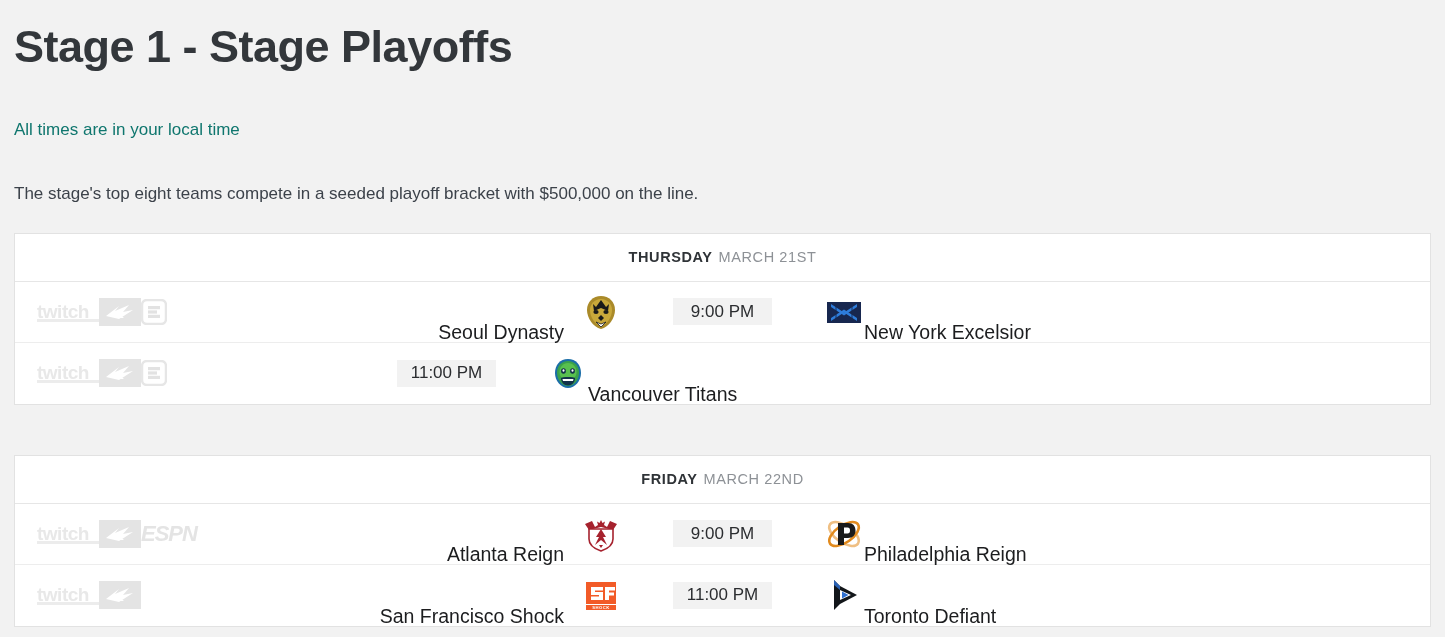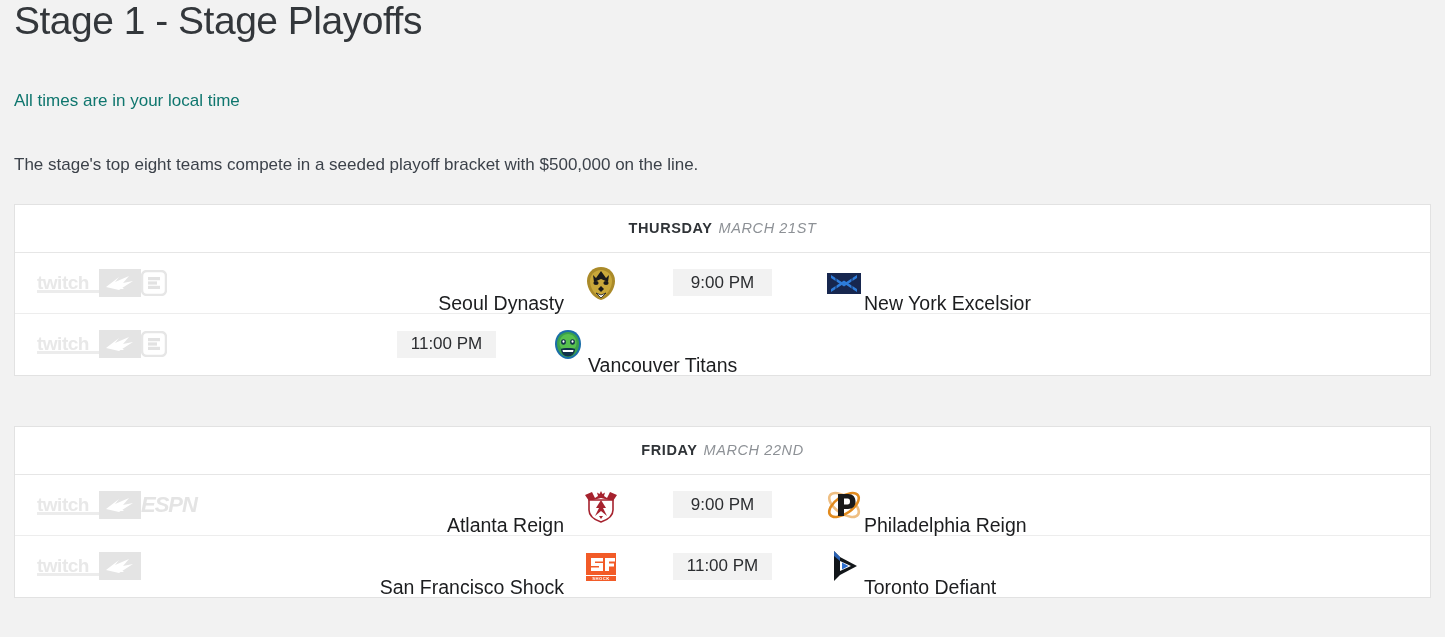--- a/index.html
+++ b/index.html
@@ -7,24 +7,25 @@
     width: 1445px;
     height: 637px;
     background: #f2f2f2;
     font-family: "Liberation Sans", sans-serif;
     color: #3c424a;
     overflow: hidden;
   }
   .page { width: 1445px; padding: 0 14px; }
 
   .page-title {
-    font-size: 39px;
-    font-weight: normal;
+    font-size: 45px;
+    font-weight: bold;
     letter-spacing: -0.5px;
     color: #33373b;
+    padding-top: 22px;
     line-height: 1.1;
   }
   .subtitle {
     font-size: 17px;
     color: #0f766e;
     margin-top: 48px;
   }
   .description {
     font-size: 17px;
     color: #3c424a;
@@ -41,21 +42,21 @@
   .day-header {
     height: 48px;
     display: flex;
     align-items: center;
     justify-content: center;
     border-bottom: 1px solid #e6e6e6;
     font-size: 14.5px;
     letter-spacing: 0.6px;
   }
   .day-header .dow { font-weight: bold; color: #2f3337; }
-  .day-header .date { color: #8d9196; margin-left: 6px; font-style: italic; }
+  .day-header .date { color: #8d9196; margin-left: 6px; }
 
   .match-row {
     height: 61px;
     display: flex;
     align-items: center;
     border-bottom: 1px solid #ededed;
   }
   .match-row:last-child { border-bottom: none; }
 
   

